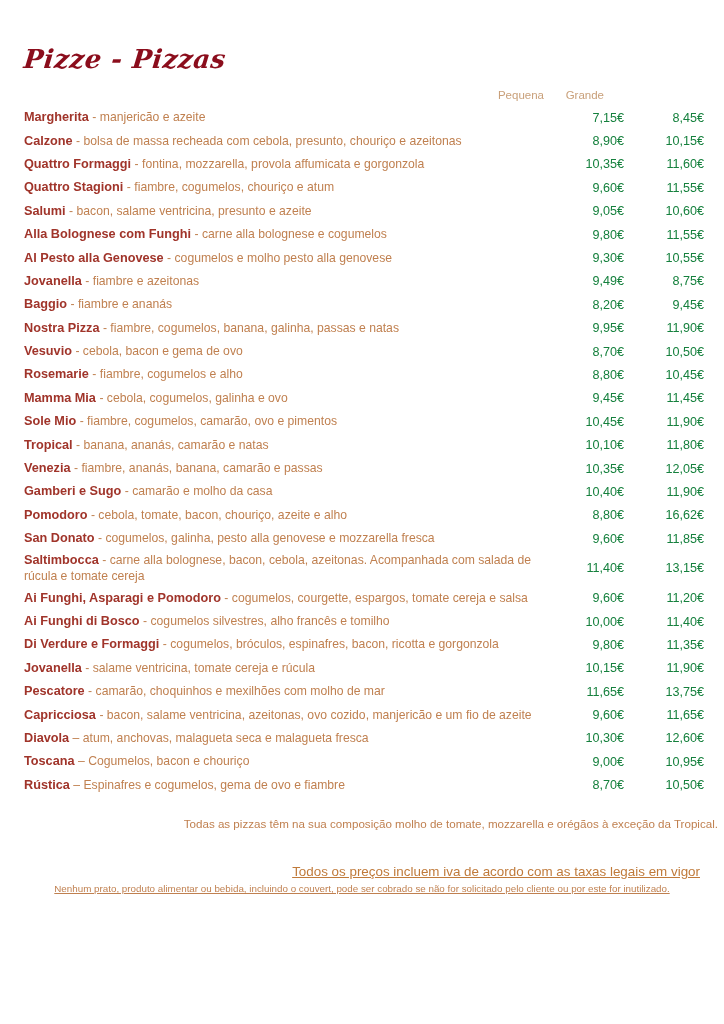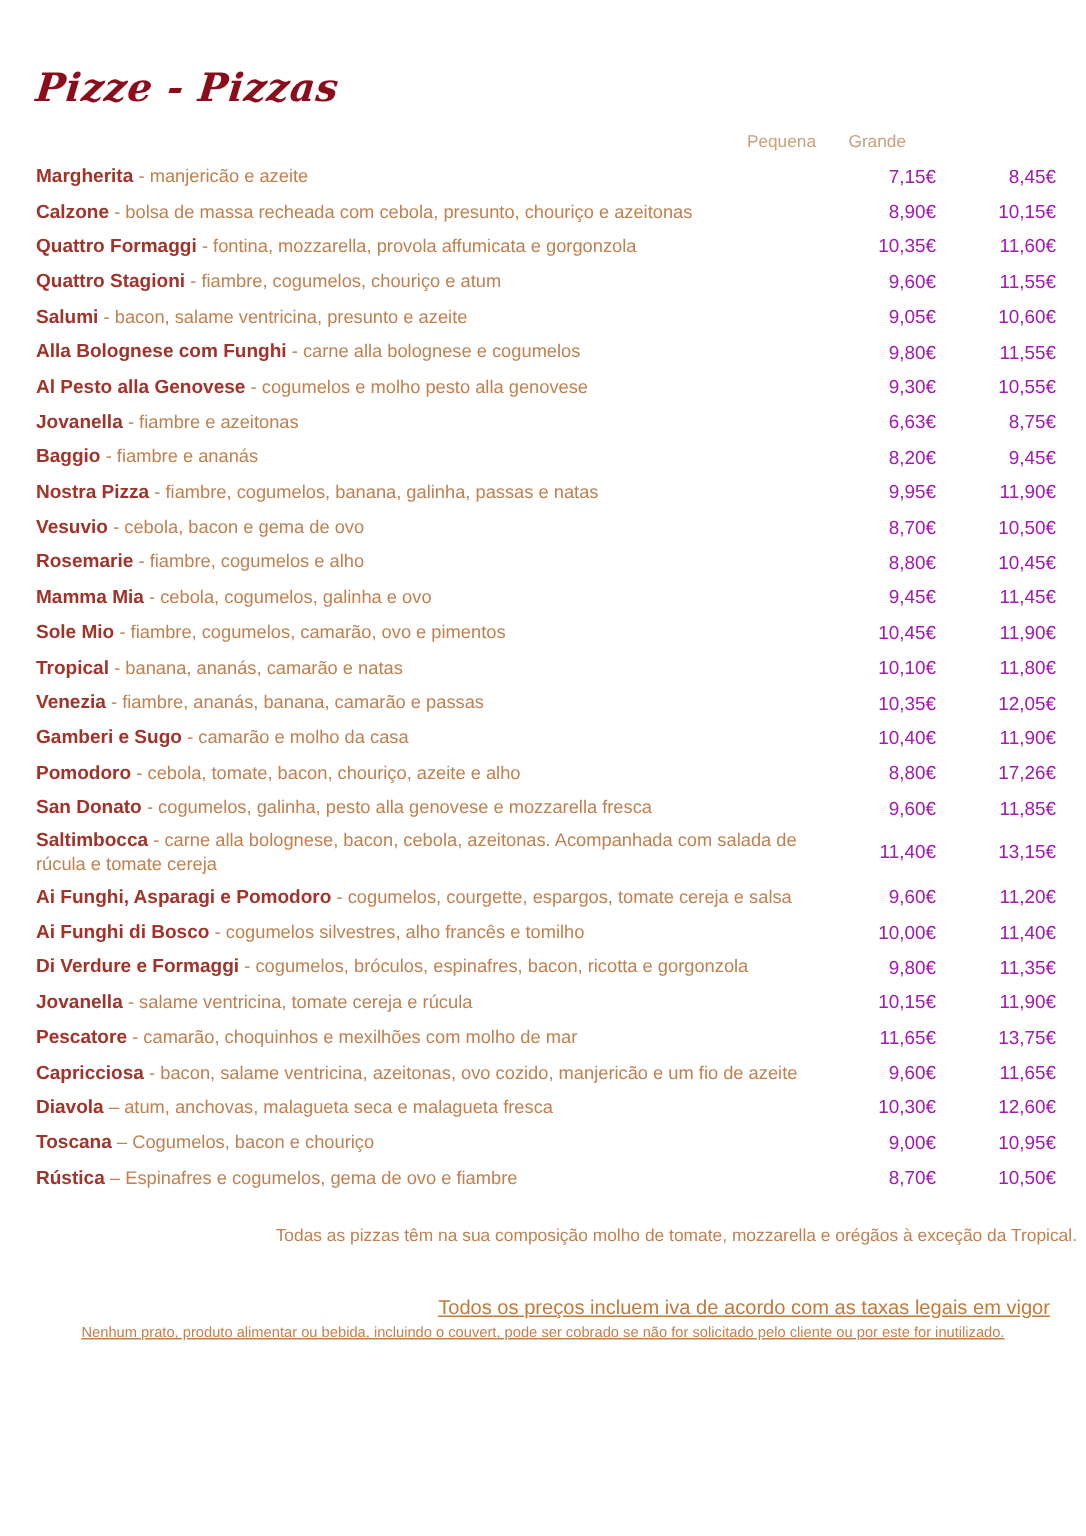--- a/index.html
+++ b/index.html
@@ -84,21 +84,21 @@
     color: #a0342a;
     font-size: 12.7px;
   }
   .row .desc {
     color: #c08050;
     font-size: 12.2px;
   }
   .row .price {
     flex: 0 0 auto;
     font-size: 12.6px;
-    color: #a21caf;
+    color: #15803d;
     text-align: right;
     white-space: nowrap;
   }
   .row .price.small { width: 64px; }
   .row .price.large { width: 64px; padding-left: 16px; }
 
   .row.two-line { min-height: 36px; }
   .row.two-line .text { line-height: 16.5px; }
 
   
@@ -179,21 +179,21 @@
         <div class="price small">9,80€</div>
         <div class="price large">11,55€</div>
       </div>
       <div class="row">
         <div class="text"><span class="name">Al Pesto alla Genovese</span> <span class="desc">- cogumelos e molho pesto alla genovese</span></div>
         <div class="price small">9,30€</div>
         <div class="price large">10,55€</div>
       </div>
       <div class="row">
         <div class="text"><span class="name">Jovanella</span> <span class="desc">- fiambre e azeitonas</span></div>
-        <div class="price small">6,63€</div>
+        <div class="price small">9,49€</div>
         <div class="price large">8,75€</div>
       </div>
       <div class="row">
         <div class="text"><span class="name">Baggio</span> <span class="desc">- fiambre e ananás</span></div>
         <div class="price small">8,20€</div>
         <div class="price large">9,45€</div>
       </div>
       <div class="row">
         <div class="text"><span class="name">Nostra Pizza</span> <span class="desc">- fiambre, cogumelos, banana, galinha, passas e natas</span></div>
         <div class="price small">9,95€</div>
@@ -230,21 +230,21 @@
         <div class="price large">12,05€</div>
       </div>
       <div class="row">
         <div class="text"><span class="name">Gamberi e Sugo</span> <span class="desc">- camarão e molho da casa</span></div>
         <div class="price small">10,40€</div>
         <div class="price large">11,90€</div>
       </div>
       <div class="row">
         <div class="text"><span class="name">Pomodoro</span> <span class="desc">- cebola, tomate, bacon, chouriço, azeite e alho</span></div>
         <div class="price small">8,80€</div>
-        <div class="price large">17,26€</div>
+        <div class="price large">16,62€</div>
       </div>
       <div class="row">
         <div class="text"><span class="name">San Donato</span> <span class="desc">- cogumelos, galinha, pesto alla genovese e mozzarella fresca</span></div>
         <div class="price small">9,60€</div>
         <div class="price large">11,85€</div>
       </div>
       <div class="row two-line">
         <div class="text"><span class="name">Saltimbocca</span> <span class="desc">- carne alla bolognese, bacon, cebola, azeitonas. Acompanhada com salada de rúcula e tomate cereja</span></div>
         <div class="price small">11,40€</div>
         <div class="price large">13,15€</div>

